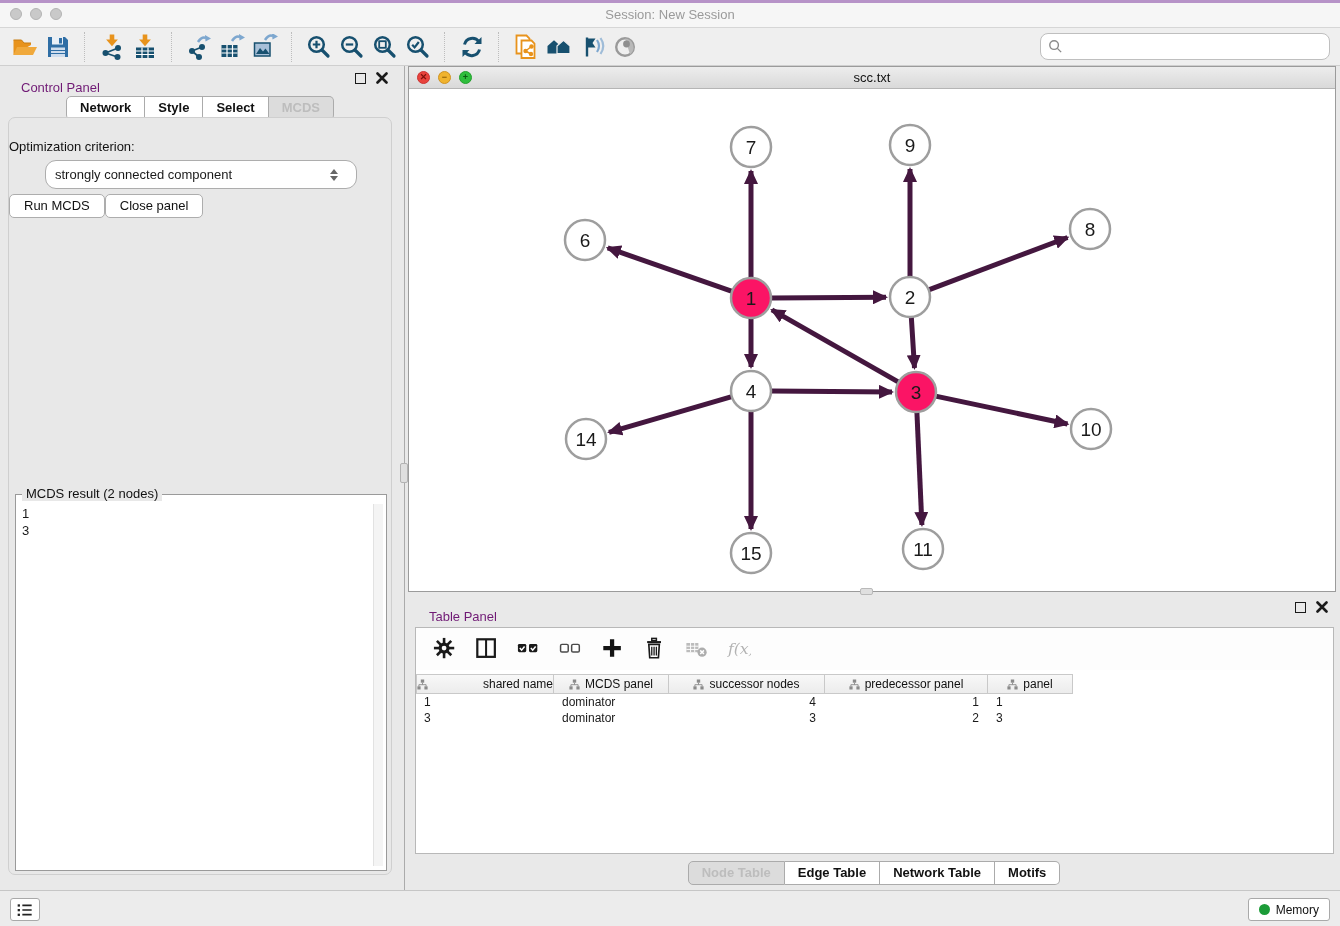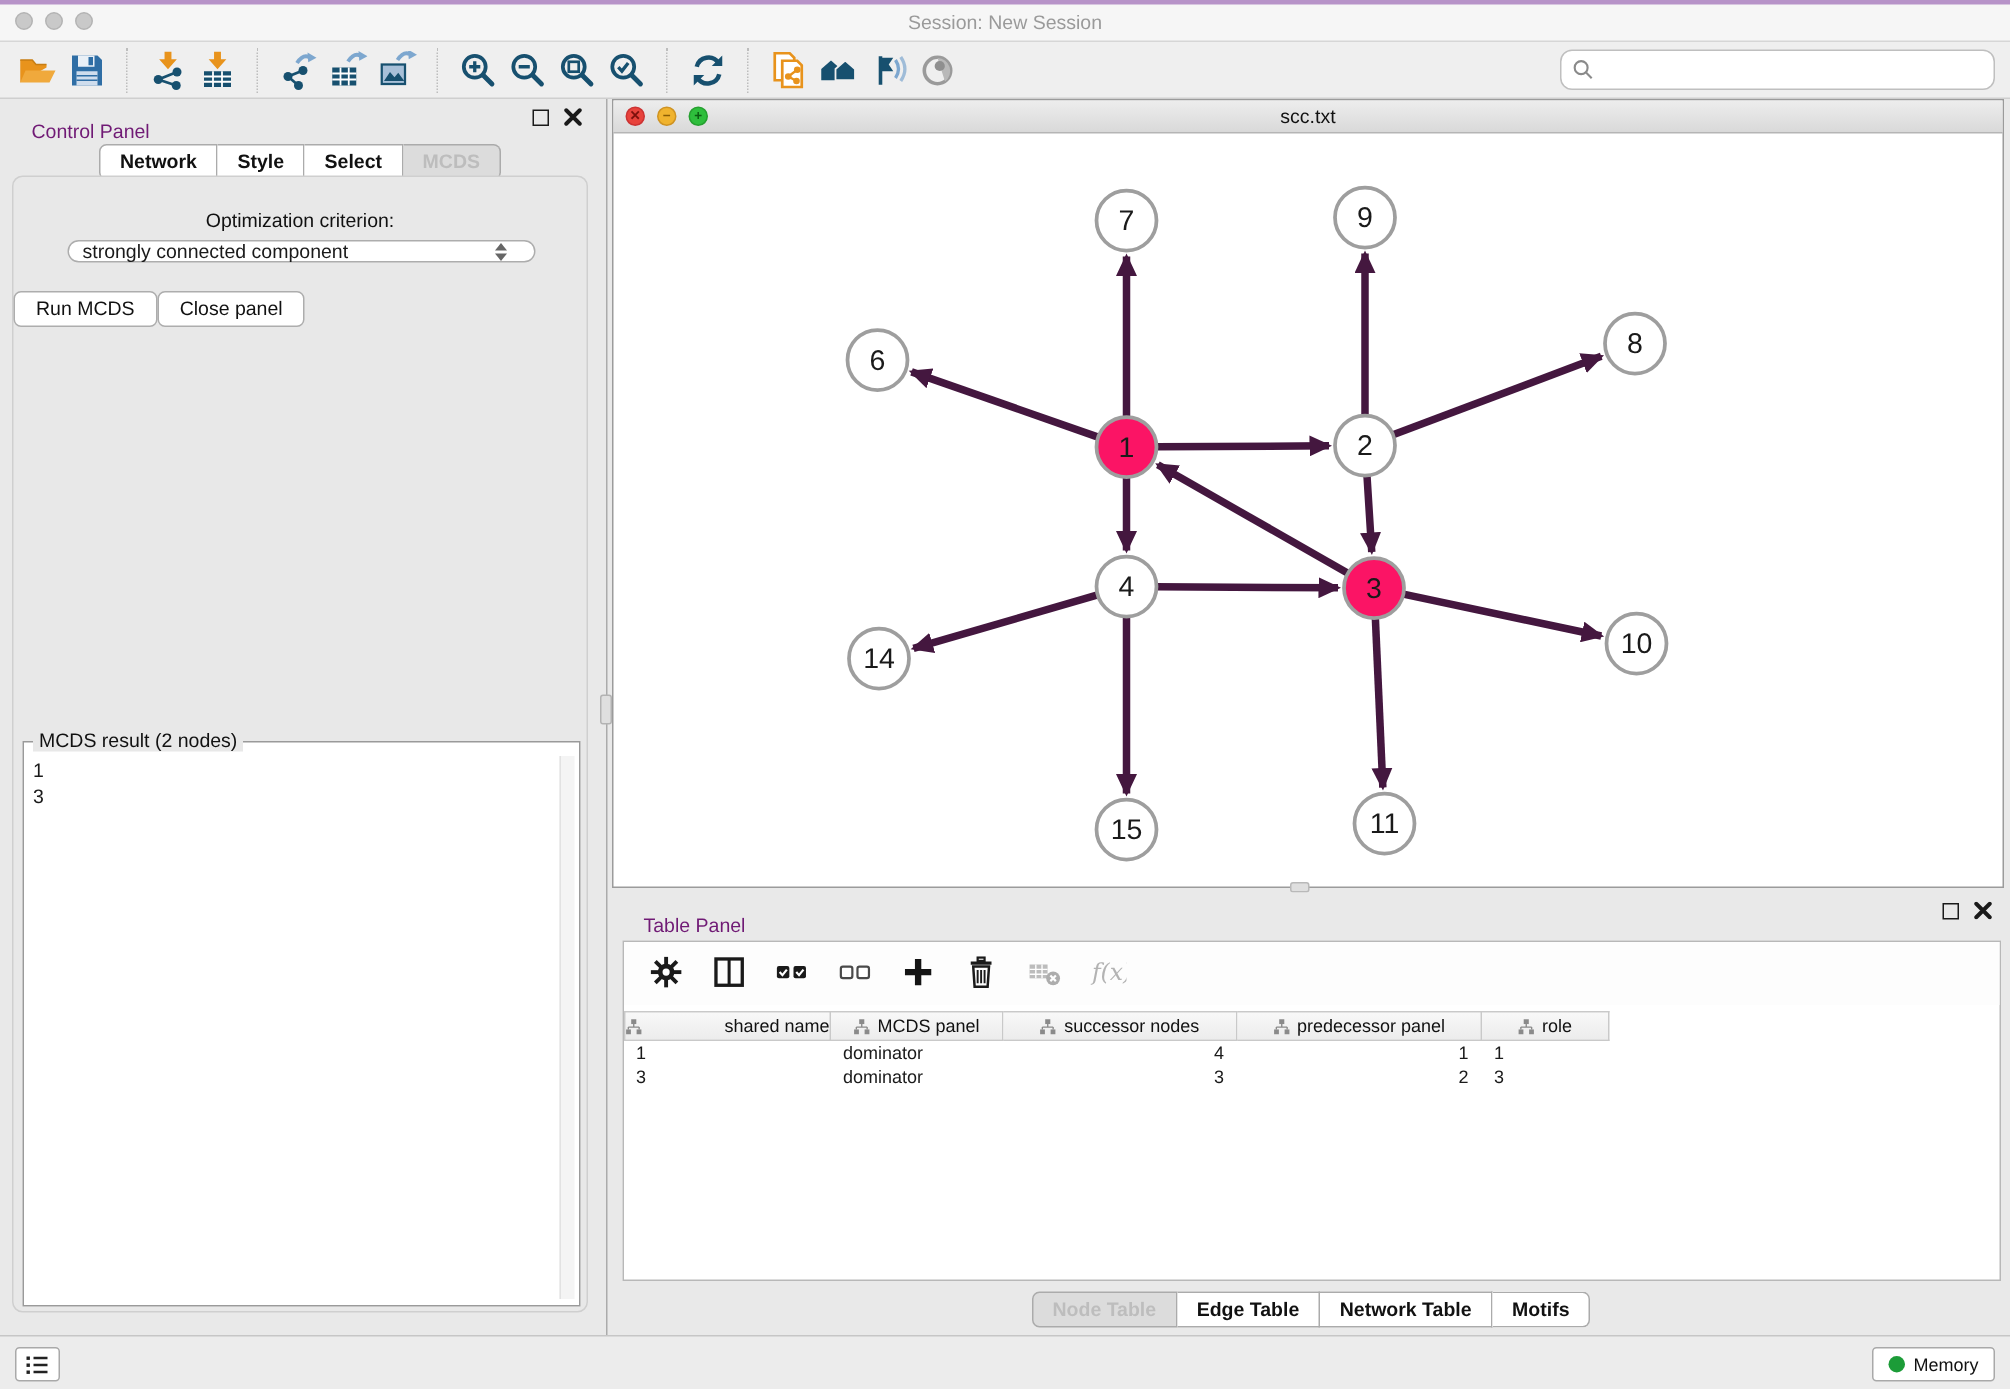--- a/index.html
+++ b/index.html
@@ -35,22 +35,22 @@
   .close-ic svg { width:12px; height:12px; display:block; }
   .ctab-row { position:absolute; left:0; top:30px; width:100%; text-align:center; }
   .tabgrp { display:inline-flex; }
   .tab { font-size:13px; font-weight:700; padding:3px 13px 4px; background:#fff;
     border:1px solid #ababab; border-left:none; color:#111; white-space:nowrap; }
   .tab:first-child { border-left:1px solid #ababab; border-radius:5px 0 0 5px; }
   .tab:last-child { border-radius:0 5px 5px 0; }
   .tab.selected { background:#dcdcdc; color:#bdbdbd; }
   .cp-body { position:absolute; left:8px; top:51px; width:384px; height:758px;
     background:#e8e8e8; border:1px solid #cfcfcf; border-radius:7px; }
-  .crit-label { position:absolute; left:0; width:100%; top:21px; text-align:center; font-size:13px; color:#111; }
-  .crit-select { position:absolute; left:36px; top:42px; width:312px; height:15px; background:#fff;
+  .crit-label { position:absolute; left:0; width:100%; top:21px; text-align:left; font-size:13px; color:#111; }
+  .crit-select { position:absolute; left:36px; top:42px; width:312px; height:29px; background:#fff;
     border:1px solid #adadad; border-radius:11px; display:flex; align-items:center; padding:0 18px 0 9px; font-size:13px; }
   .crit-select .val { flex:1; }
   .cp-buttons { position:absolute; left:0; top:76px; width:100%; display:flex; gap:0; }
   .pbtn { background:#fff; border:1px solid #adadad; border-radius:5px; font-size:13px;
     font-family:inherit; padding:3px 14px 4px; color:#111; }
   .groupbox { position:absolute; left:6px; top:376px; width:372px; height:377px; border:1px solid #9a9a9a; background:#fff; }
   .groupbox .legend { position:absolute; left:6px; top:-9px; background:#e8e8e8; padding:0 4px; font-size:13px; color:#111; }
   .groupbox .txtarea { position:absolute; left:3px; top:9px; right:14px; bottom:4px;
     font-size:13px; line-height:17px; white-space:pre; padding:1px 3px; overflow:hidden; }
   .groupbox .scrolltrack { position:absolute; right:3px; top:9px; bottom:4px; width:10px;
@@ -473,21 +473,21 @@
             </svg>
             <span>predecessor panel</span>
           </div>
           <div class="th" style="width: 85px;">
             <svg viewBox="0 0 11 11">
               <rect x="3.8" y="0.5" width="3.4" height="3.2" fill="#8a8a8a"></rect>
               <path d="M5.5 3.7v2M1.9 5.7h7.2M1.9 5.7v1.6M9.1 5.7v1.6" stroke="#8a8a8a" stroke-width="0.9" fill="none"></path>
               <rect x="0.4" y="7.3" width="3.2" height="3.2" fill="#8a8a8a"></rect>
               <rect x="7.4" y="7.3" width="3.2" height="3.2" fill="#8a8a8a"></rect>
             </svg>
-            <span>role</span>
+            <span>panel</span>
           </div>
         </div>
         <div class="trow">
           <div class="td" style="width: 138px;">1</div>
           <div class="td" style="width: 115px;">dominator</div>
           <div class="td right" style="width: 156px;">4</div>
           <div class="td right" style="width: 163px;">1</div>
           <div class="td" style="width: 85px;">1</div>
         </div>
         <div class="trow">

